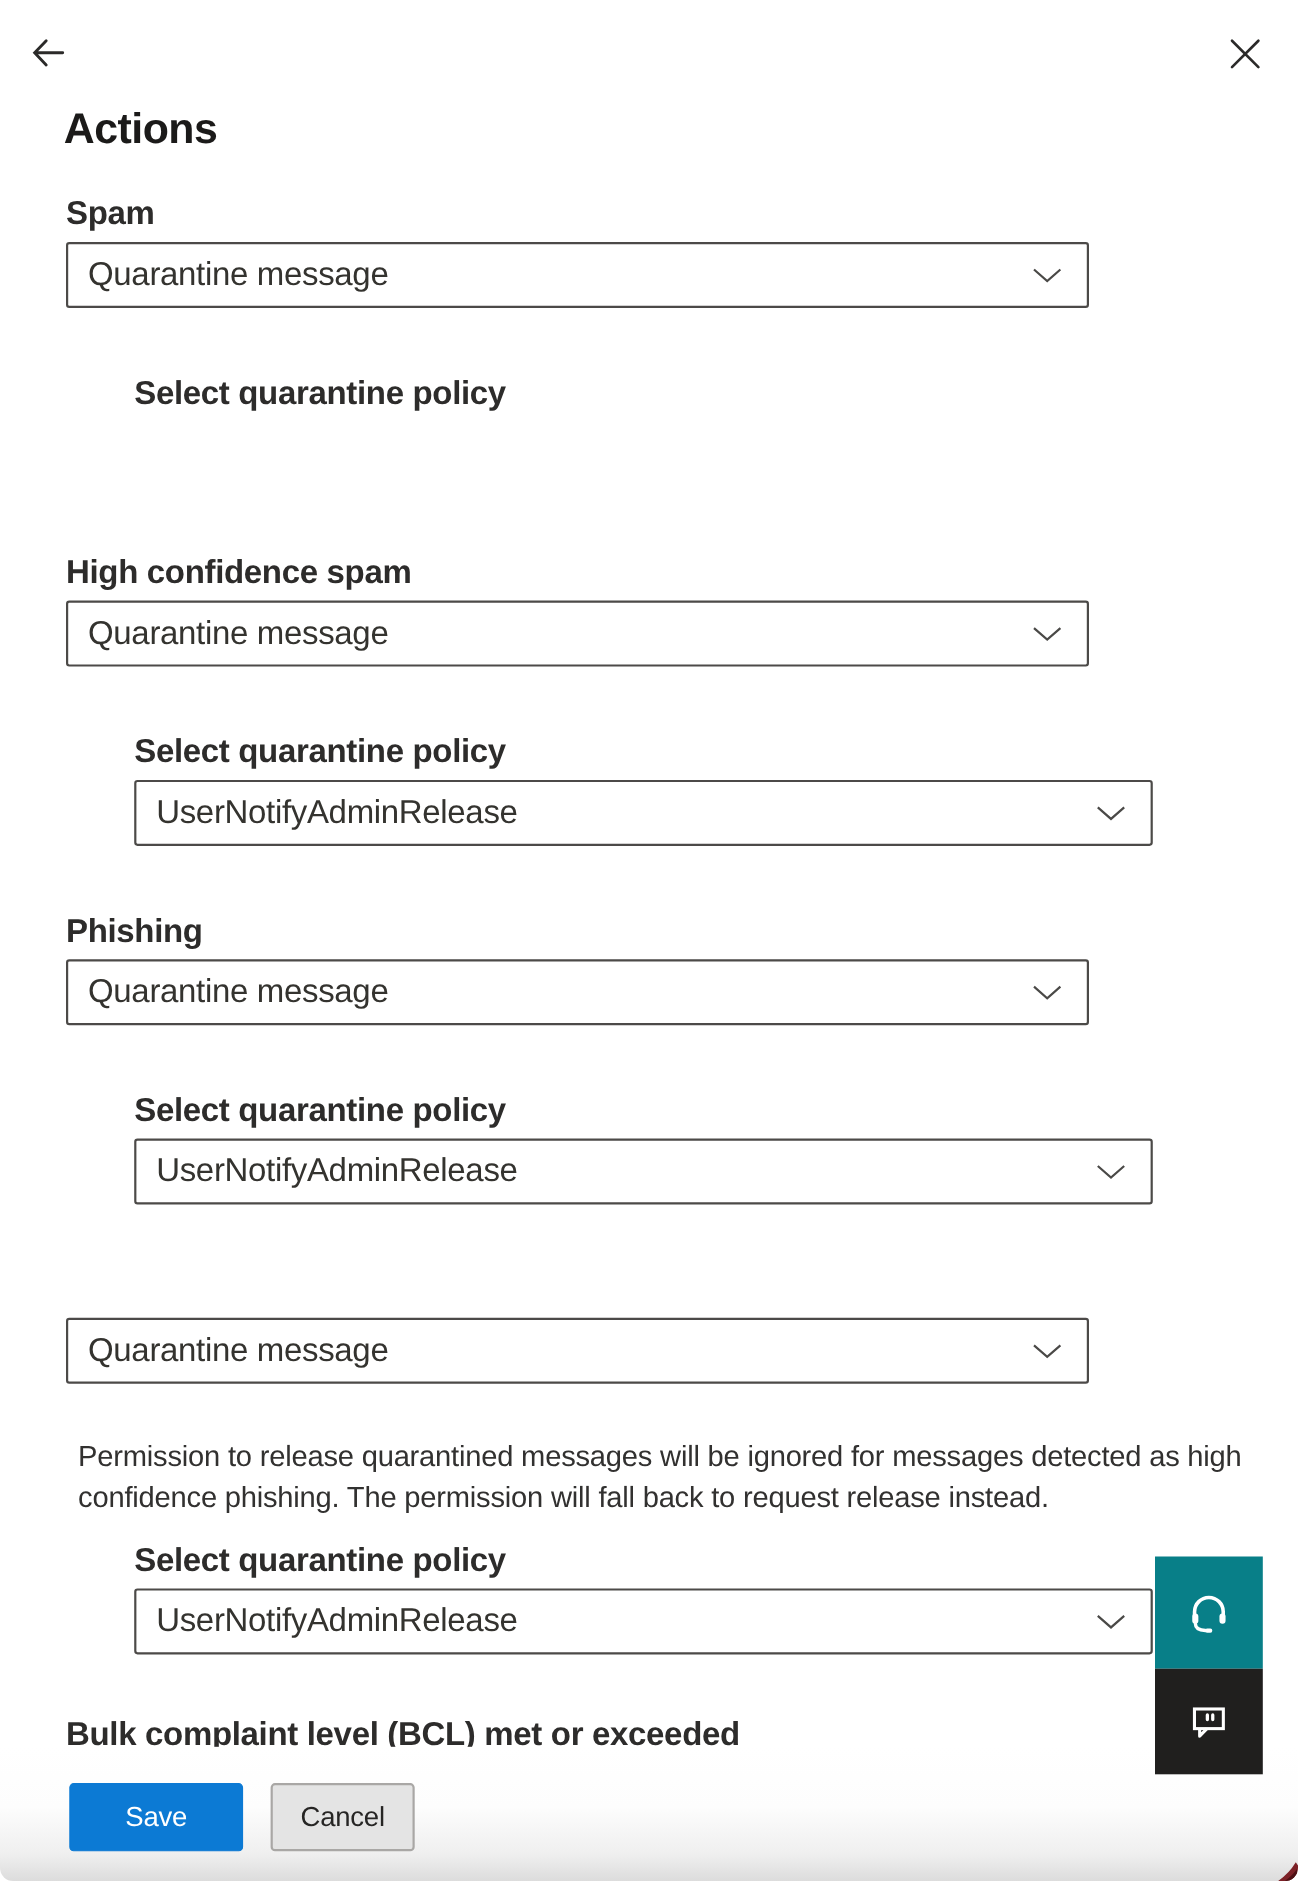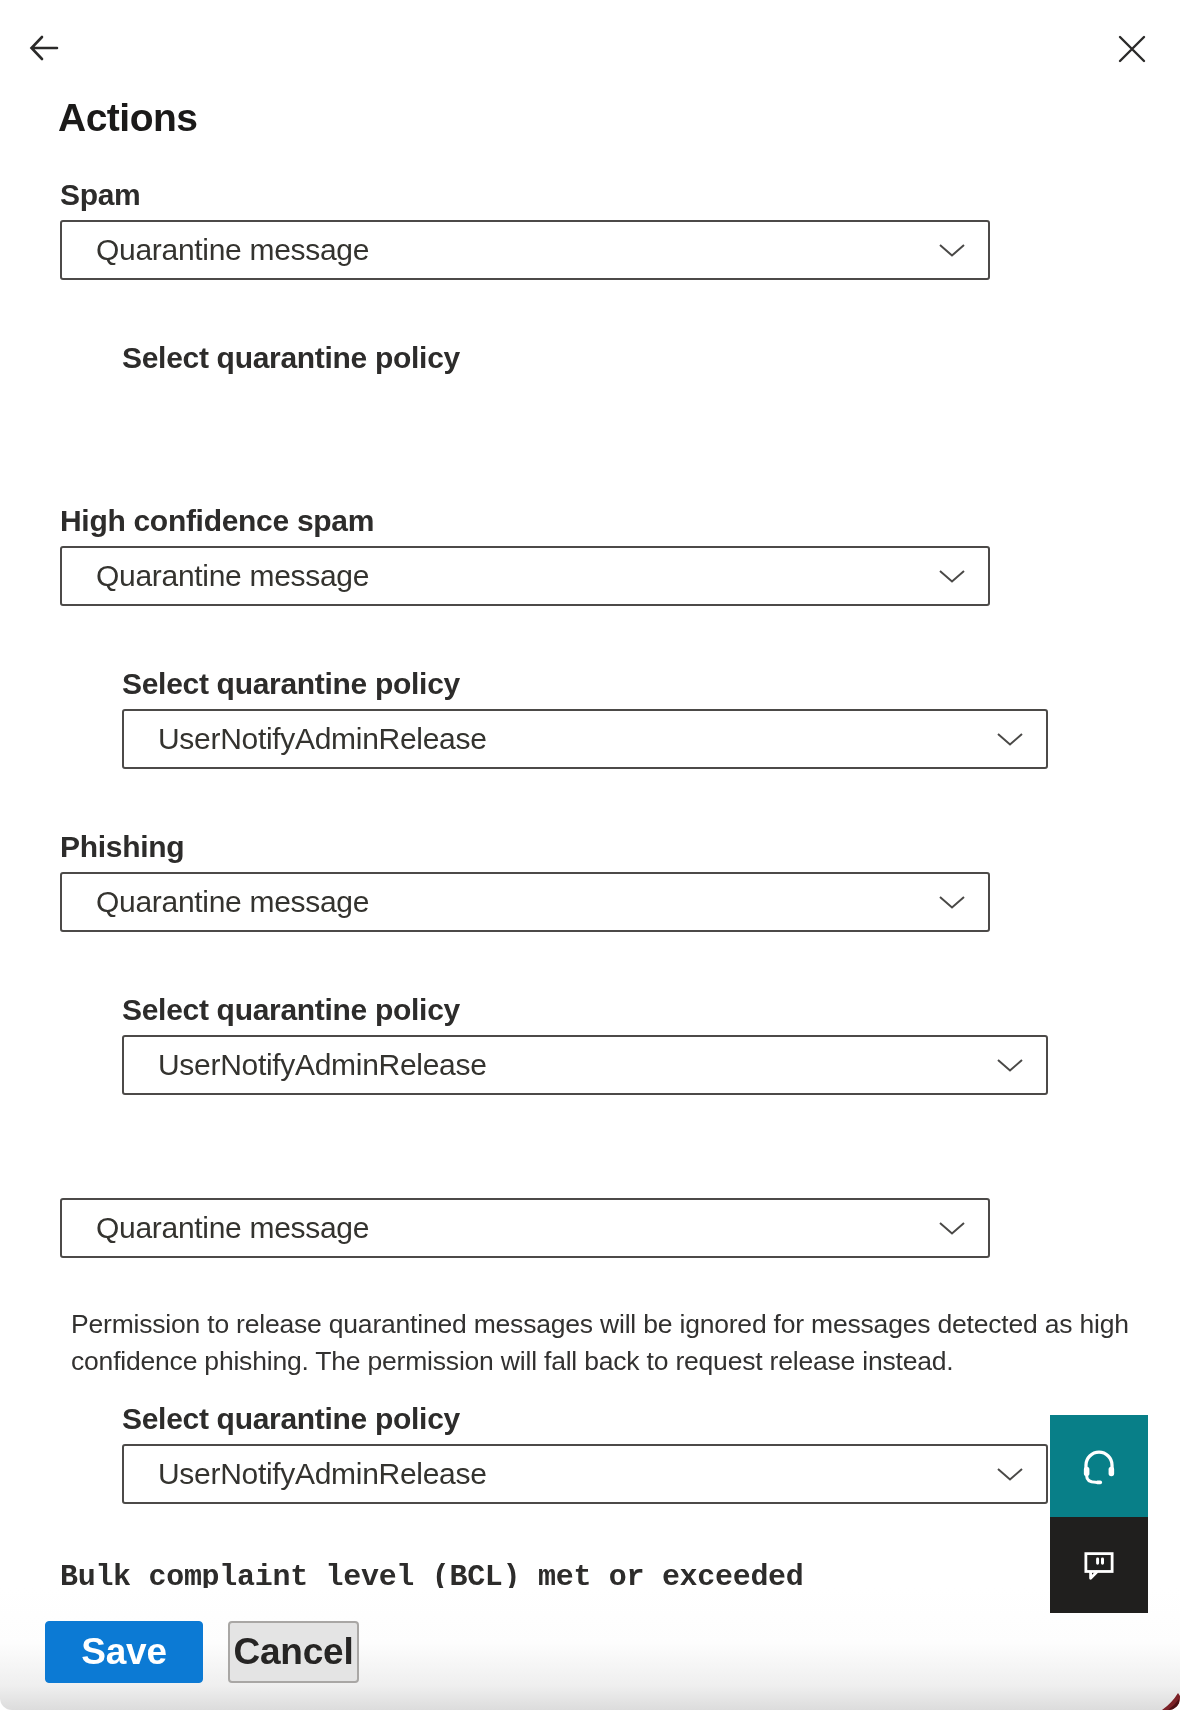--- a/index.html
+++ b/index.html
@@ -46,21 +46,21 @@
   .dropdown {
     position:absolute;
     height:60px;
     background:#ffffff;
     border:2px solid #4c4a48;
     border-radius:3px;
     cursor:pointer;
     display:flex; align-items:center;
   }
   .dd-value {
-    padding-left:34px;
+    padding-left:18px;
     font-size:30px; color:#34332f;
     letter-spacing:-0.3px;
     white-space:nowrap; overflow:hidden;
   }
   .chevron {
     position:absolute; right:22px; top:50%;
     transform:translateY(-50%);
     width:28px; height:16px;
     display:flex; align-items:center; justify-content:center;
   }
@@ -75,37 +75,37 @@
     position:absolute; left:58px; top:1306px;
     width:1072px;
     font-size:26.5px; line-height:37px;
     color:#323130; letter-spacing:-0.2px;margin-left:13px;
   }
 
   
   .bcl-label {
     position:absolute; left:60px; top:1560px;
     z-index:1;
-    font-family:Liberation Mono, monospace;
   }
 
   
   .footer {
     position:absolute; left:0; top:1588px;
     width:1180px; height:122px;
     background:linear-gradient(180deg,#ffffff 0%,#fdfdfd 45%,#efefef 80%,#dcdcdc 100%);
     z-index:5;
   }
   .btn {
     position:absolute; top:33px;
     height:62px;
     font-family:"Liberation Sans", sans-serif;
-    font-size:37px; font-weight:700;
+    font-size:25px; font-weight:400;
     border-radius:4px; cursor:pointer;
     letter-spacing:-0.2px;
+    margin-left:18px;
   }
   .btn-save {
     left:45px; width:158px;
     background:#0c7ad4; color:#ffffff;
     border:1px solid #0c7ad4;
   }
   .btn-cancel {
     left:228px; width:131px;
     background:#e4e4e4; color:#262524;
     border:2px solid #a9a7a5;

